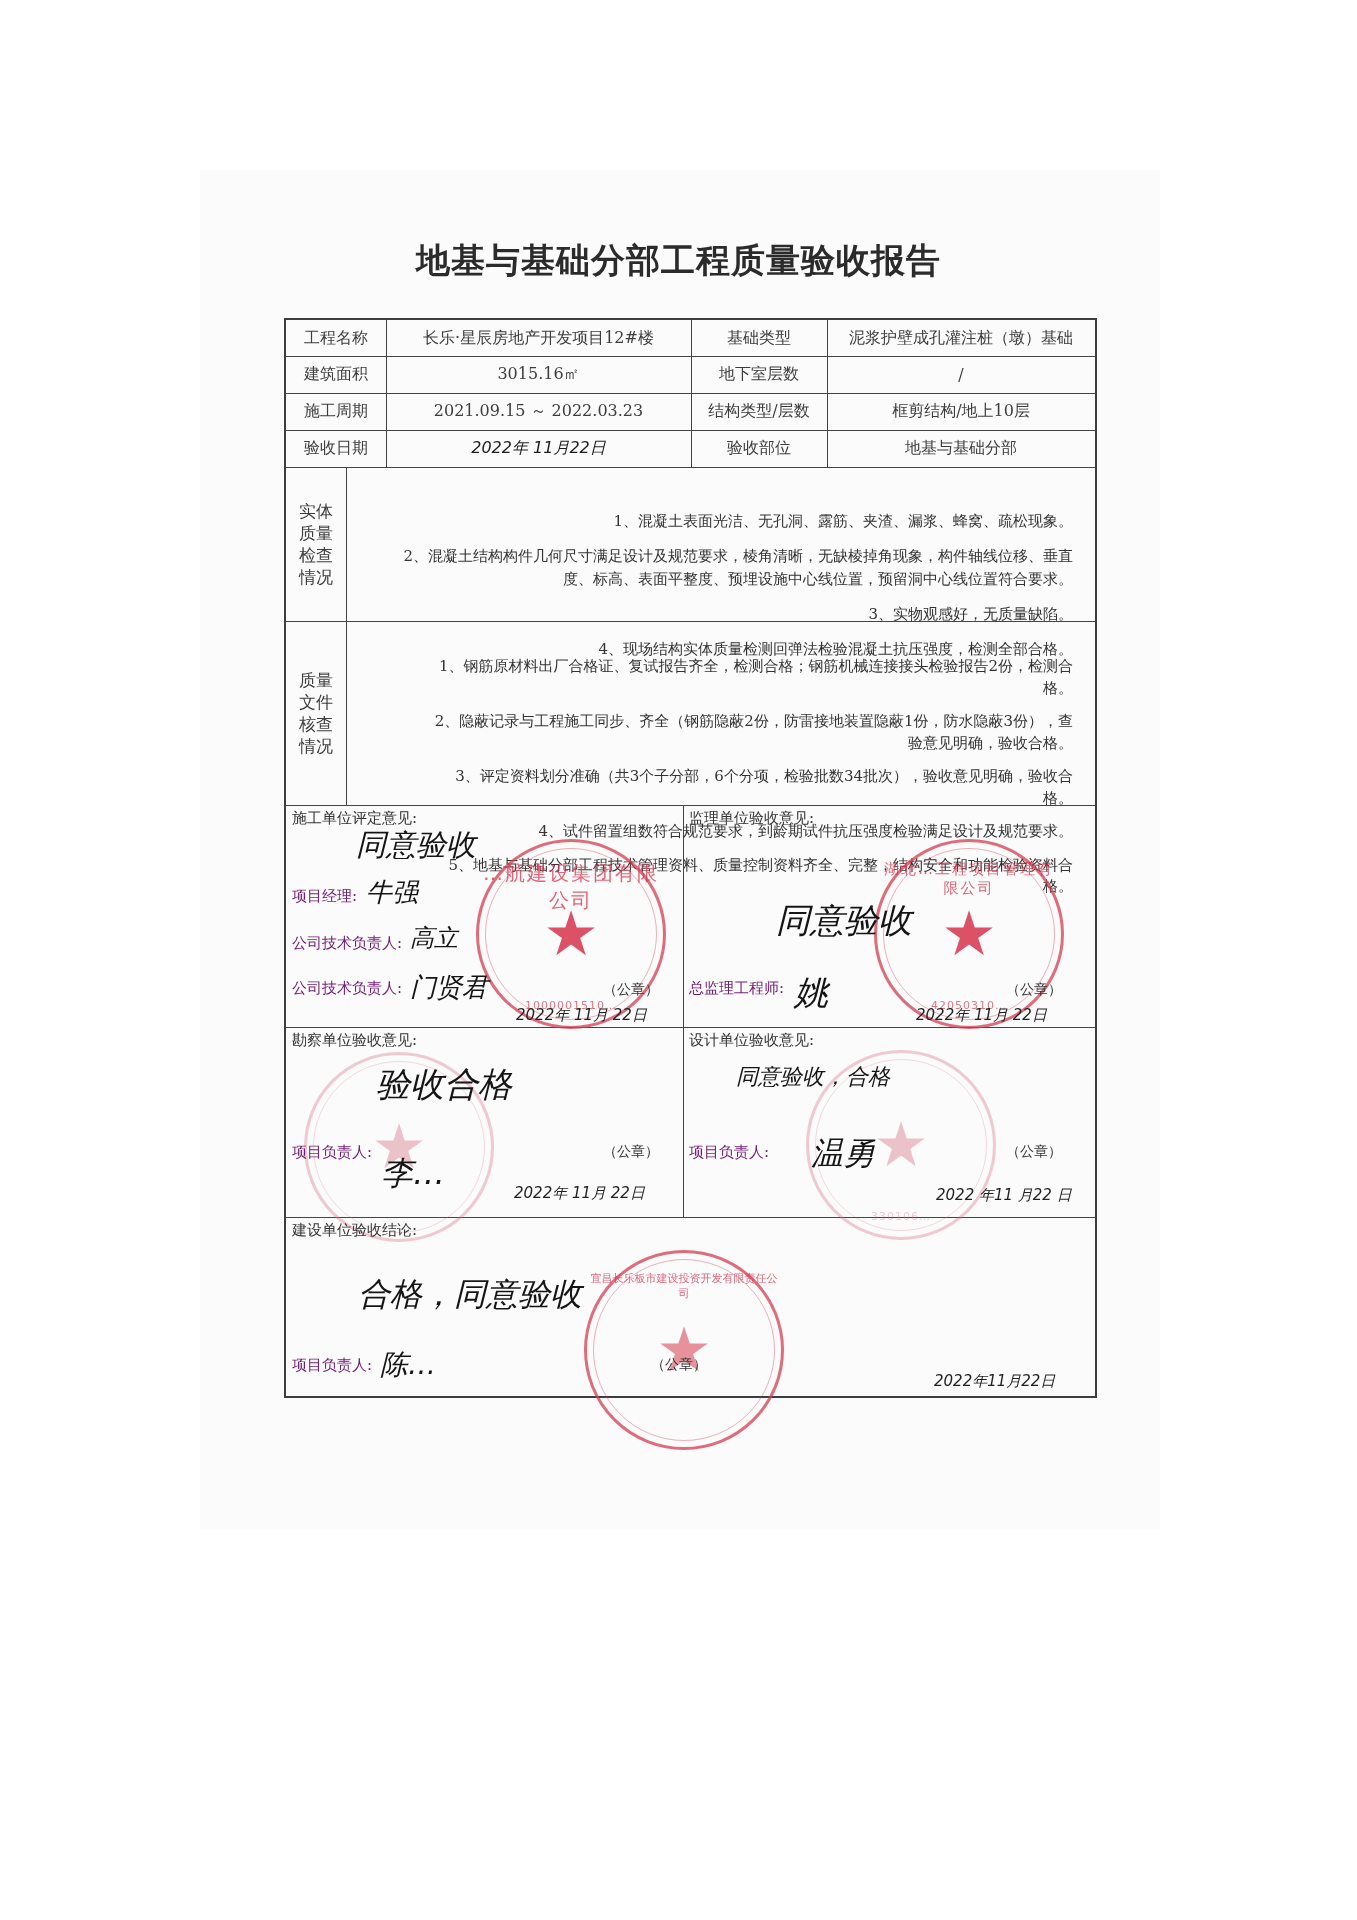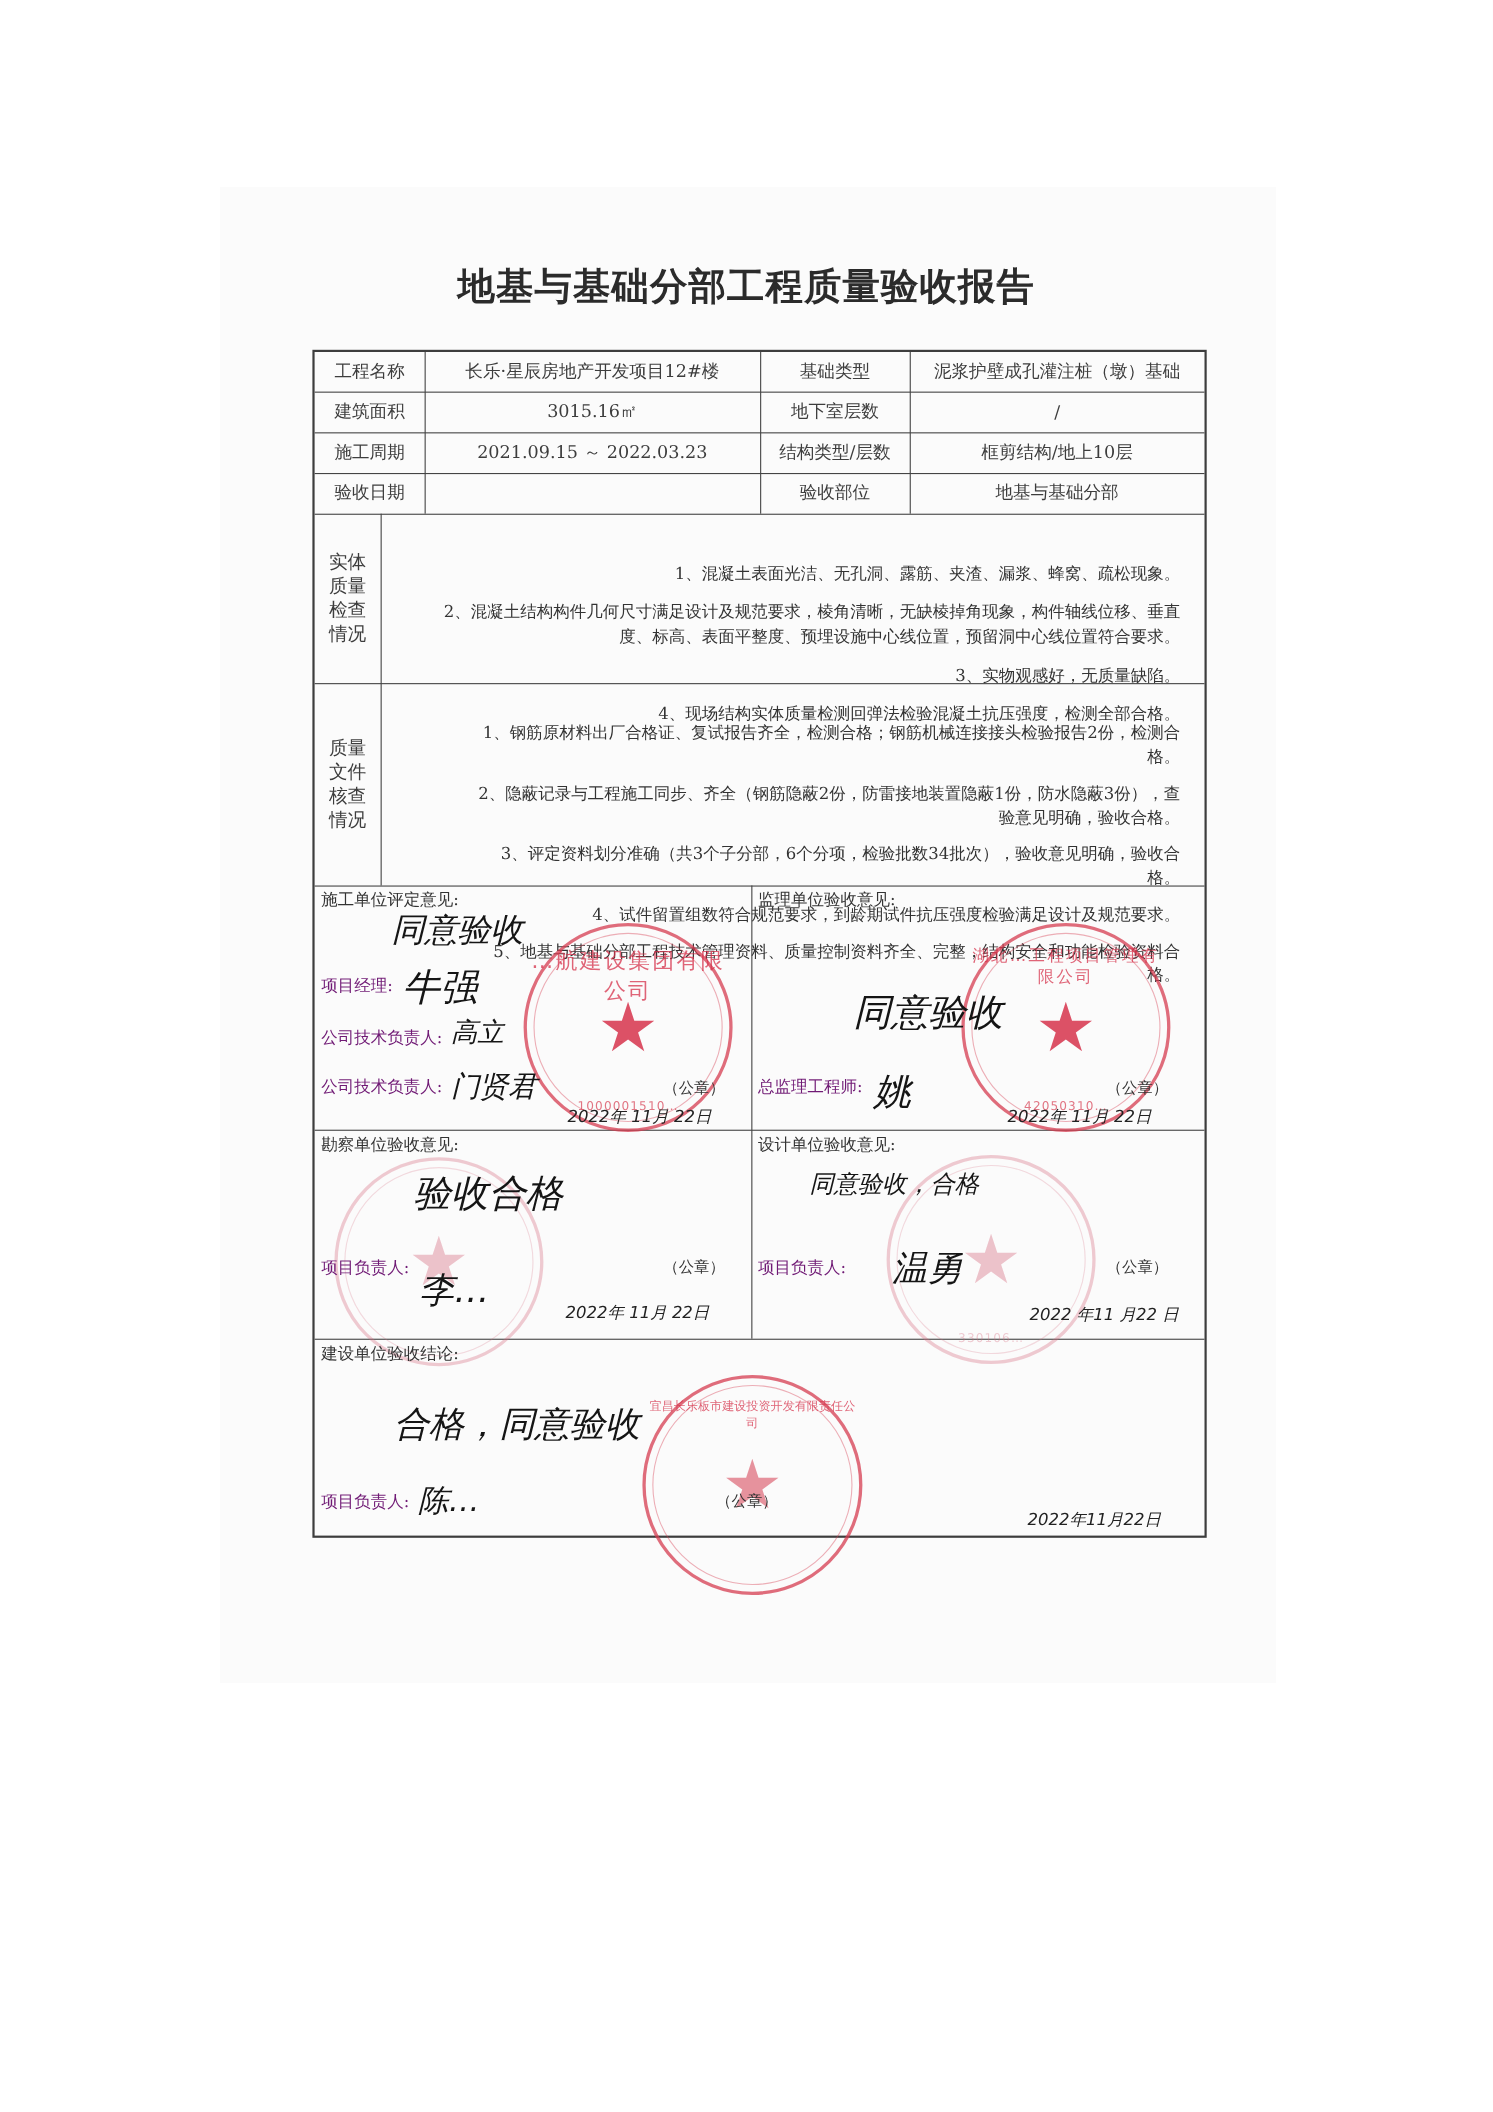--- a/index.html
+++ b/index.html
@@ -108,20 +108,21 @@
   <div class="cell" style="left:100px; top:36px; width:305px; height:37px;">3015.16㎡</div>
   <div class="cell" style="left:405px; top:36px; width:136px; height:37px;">地下室层数</div>
   <div class="cell" style="left:541px; top:36px; width:268px; height:37px;">/</div>
 
   <div class="cell" style="left:0; top:73px; width:100px; height:37px;">施工周期</div>
   <div class="cell" style="left:100px; top:73px; width:305px; height:37px;">2021.09.15 ～ 2022.03.23</div>
   <div class="cell" style="left:405px; top:73px; width:136px; height:37px;">结构类型/层数</div>
   <div class="cell" style="left:541px; top:73px; width:268px; height:37px;">框剪结构/地上10层</div>
 
   <div class="cell" style="left:0; top:110px; width:100px; height:37px;">验收日期</div>
+  <div class="cell handwriting" style="left:100px; top:110px; width:305px; height:37px;">2022年 11月22日</div>
   <div class="cell" style="left:405px; top:110px; width:136px; height:37px;">验收部位</div>
   <div class="cell" style="left:541px; top:110px; width:268px; height:37px;">地基与基础分部</div>
 
   <div class="hline" style="left:0; width:809px; top:301px;"></div>
   <div class="vline" style="left:60px; top:147px; height:338px;"></div>
 
   <div class="section-label" style="left:0; top:147px; height:154px;">
     <span>实体</span>
     <span>质量</span>
     <span>检查</span>
@@ -156,21 +157,21 @@
 
   <div class="block-title" style="left:6px; top:489px;">施工单位评定意见:</div>
   <div class="stamp" style="left:190px; top:519px; width:190px; height:190px;">
     <div class="ring"></div>
     <div class="stamp-text">…航建设集团有限公司</div>
     <div class="star">★</div>
     <div class="stamp-code">1000001510…</div>
   </div>
   <div class="sig" style="left:70px; top:505px; font-size:30px;">同意验收</div>
   <div class="field" style="left:6px; top:567px;">项目经理:</div>
-  <div class="sig" style="left:80px; top:555px; font-size:34px;">牛强</div>
+  <div class="sig" style="left:80px; top:555px; font-size:26px;">牛强</div>
   <div class="field" style="left:6px; top:614px;">公司技术负责人:</div>
   <div class="sig" style="left:124px; top:602px; font-size:24px;">高立</div>
   <div class="field" style="left:6px; top:659px;">公司技术负责人:</div>
   <div class="sig" style="left:124px; top:650px; font-size:26px;">门贤君</div>
   <div class="seal-label" style="left:317px; top:661px;">（公章）</div>
   <div class="date handwriting" style="left:230px; top:686px;">2022年 11月 22日</div>
 
   <div class="block-title" style="left:403px; top:489px;">监理单位验收意见:</div>
   <div class="stamp" style="left:588px; top:519px; width:190px; height:190px;">
     <div class="ring"></div>

